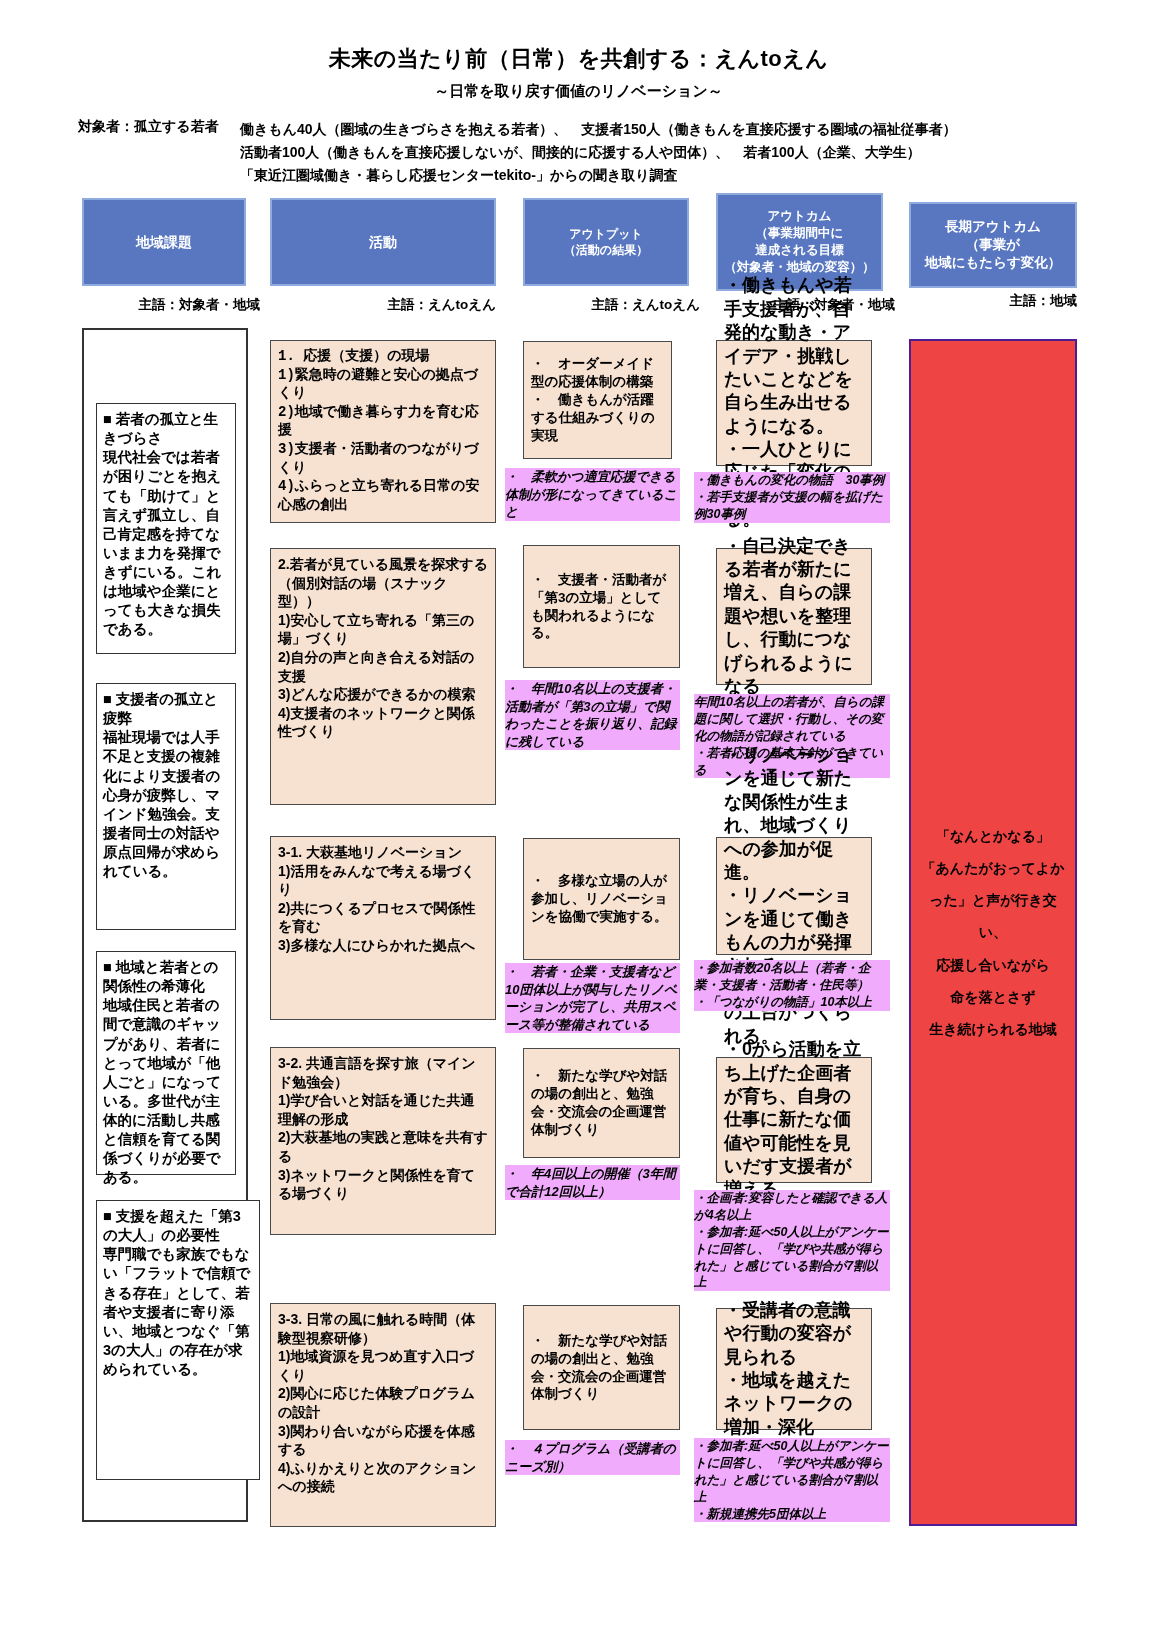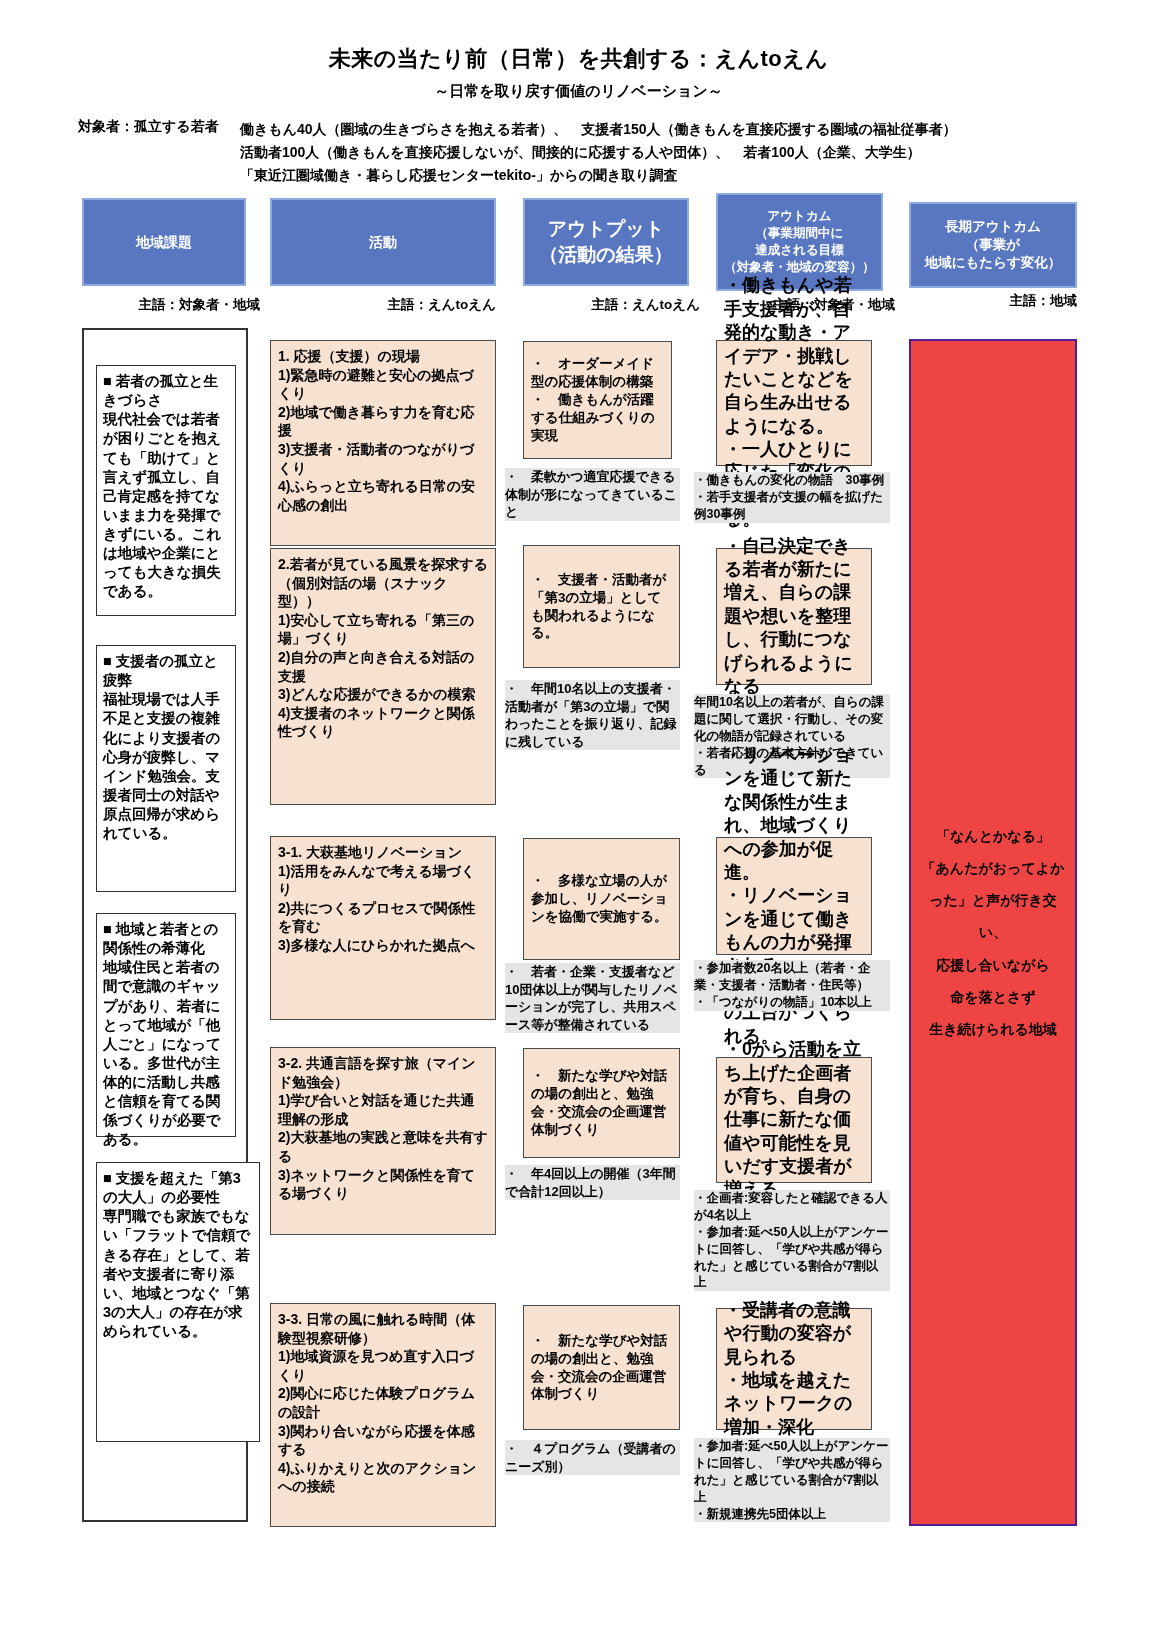--- a/index.html
+++ b/index.html
@@ -39,32 +39,33 @@
   }
   .subject{
     font-size:13.5px;font-weight:bold;text-align:right;
   }
   .issues-container{
     background:#ffffff;border:2px solid #333333;
   }
   .issue-box{
     background:#ffffff;border:1.5px solid #333333;
     padding:6px 6px;
-    font-size:14.5px;font-weight:bold;line-height:1.32;
+    font-size:14.5px;font-weight:bold;line-height:1.32;margin-top:38px;
   }
   .peach{
     background:#F7E2D2;border:1.5px solid #4a4a4a;
     padding:6px 7px;font-weight:bold;
   }
   .activity-box{font-size:14px;line-height:1.33;}
   .output-box{font-size:13.5px;line-height:1.32;display:flex;align-items:center;}
   .outcome-box{font-size:18px;line-height:1.3;display:flex;align-items:center;}
   .note{
     font-size:13px;font-weight:bold;line-height:1.35;
-    background:#e5e5e5;
+    background:#f0abfc;
+    font-style:italic;
   }
   .note-sm{font-size:12.5px;}
   .longterm-box{
     background:#ef4444;border:2px solid #4c1d95;
     display:flex;align-items:center;justify-content:center;
     text-align:center;
     font-size:14px;font-weight:bold;line-height:2.3;
     padding:8px;
   }
 </style>
@@ -79,21 +80,21 @@
   <div class="abs target-lines pre">働きもん40人（圏域の生きづらさを抱える若者）、　支援者150人（働きもんを直接応援する圏域の福祉従事者）
 活動者100人（働きもんを直接応援しないが、間接的に応援する人や団体）、　若者100人（企業、大学生）
 「東近江圏域働き・暮らし応援センターtekito-」からの聞き取り調査</div>
 
   <div class="abs col-header" style="left:82px;top:198px;width:164px;height:88px;font-size:14px;">
     <span class="pre">地域課題</span>
   </div>
   <div class="abs col-header" style="left:270px;top:198px;width:226px;height:88px;font-size:14px;">
     <span class="pre">活動</span>
   </div>
-  <div class="abs col-header" style="left:523px;top:198px;width:166px;height:88px;font-size:19px;">
+  <div class="abs col-header" style="left:523px;top:198px;width:166px;height:88px;font-size:12px;">
     <span class="pre">アウトプット
 （活動の結果）</span>
   </div>
   <div class="abs col-header" style="left:716px;top:193px;width:167px;height:98px;font-size:12.5px;">
     <span class="pre">アウトカム
 （事業期間中に
 達成される目標
 （対象者・地域の変容））</span>
   </div>
   <div class="abs col-header" style="left:909px;top:202px;width:168px;height:86px;font-size:13.5px;">
@@ -111,21 +112,21 @@
   <div class="abs issues-container" style="left:82px;top:328px;width:166px;height:1194px;"></div>
   <div class="abs issue-box pre" style="left:96px;top:365px;width:140px;height:251px;">■ 若者の孤立と生きづらさ
 現代社会では若者が困りごとを抱えても「助けて」と言えず孤立し、自己肯定感を持てないまま力を発揮できずにいる。これは地域や企業にとっても大きな損失である。</div>
   <div class="abs issue-box pre" style="left:96px;top:645px;width:140px;height:247px;">■ 支援者の孤立と疲弊
 福祉現場では人手不足と支援の複雑化により支援者の心身が疲弊し、マインド勉強会。支援者同士の対話や原点回帰が求められている。</div>
   <div class="abs issue-box pre" style="left:96px;top:913px;width:140px;height:224px;">■ 地域と若者との関係性の希薄化
 地域住民と若者の間で意識のギャップがあり、若者にとって地域が「他人ごと」になっている。多世代が主体的に活動し共感と信頼を育てる関係づくりが必要である。</div>
   <div class="abs issue-box pre" style="left:96px;top:1162px;width:164px;height:280px;">■ 支援を超えた「第3の大人」の必要性
 専門職でも家族でもない「フラットで信頼できる存在」として、若者や支援者に寄り添い、地域とつなぐ「第3の大人」の存在が求められている。</div>
 
-  <div class="abs peach activity-box pre" style="left:270px;top:340px;width:226px;height:206px;">1. 応援（支援）の現場
+  <div class="abs peach activity-box pre" style="left:270px;top:340px;width:226px;height:183px;font-family:Liberation Mono, monospace;">1. 応援（支援）の現場
 1)緊急時の避難と安心の拠点づくり
 2)地域で働き暮らす力を育む応援
 3)支援者・活動者のつながりづくり
 4)ふらっと立ち寄れる日常の安心感の創出</div>
   <div class="abs peach activity-box pre" style="left:270px;top:548px;width:226px;height:257px;">2.若者が見ている風景を探求する（個別対話の場（スナック型））
 1)安心して立ち寄れる「第三の場」づくり
 2)自分の声と向き合える対話の支援
 3)どんな応援ができるかの模索
 4)支援者のネットワークと関係性づくり</div>
   <div class="abs peach activity-box pre" style="left:270px;top:836px;width:226px;height:184px;">3-1. 大萩基地リノベーション

